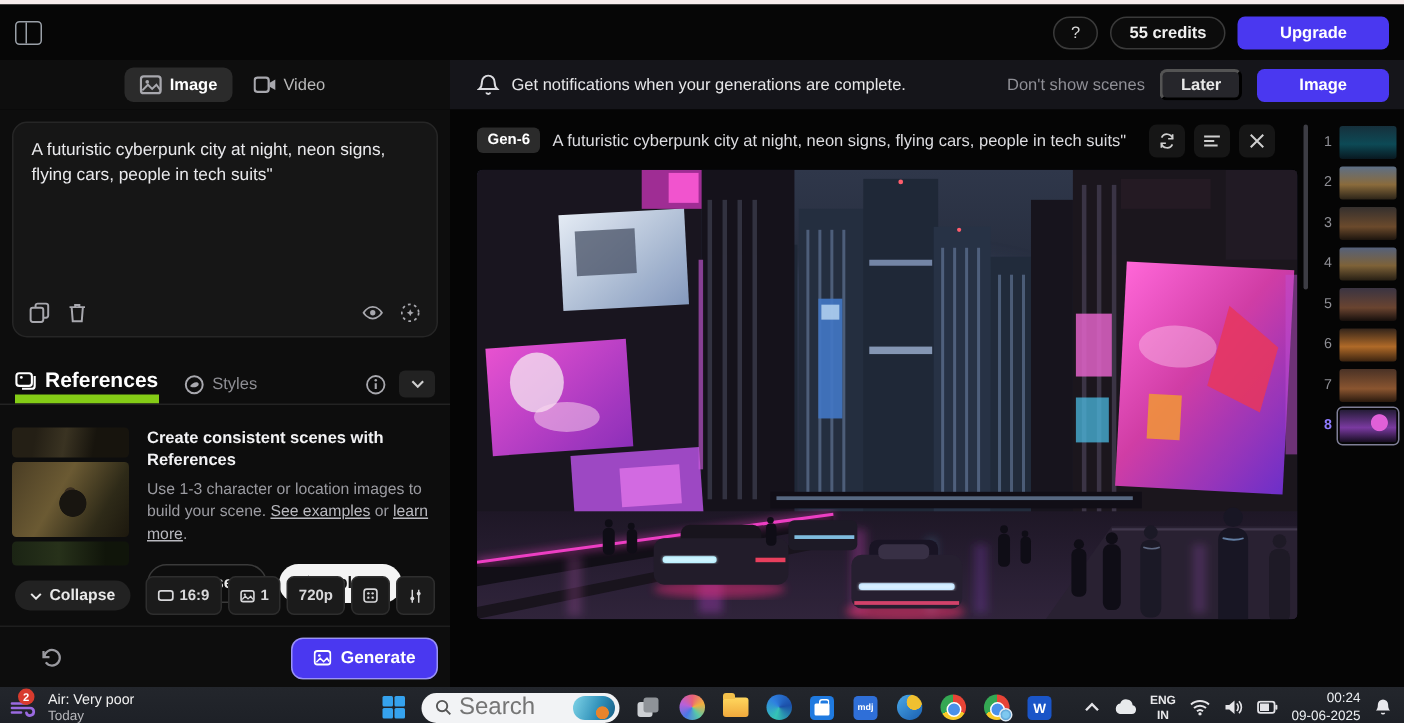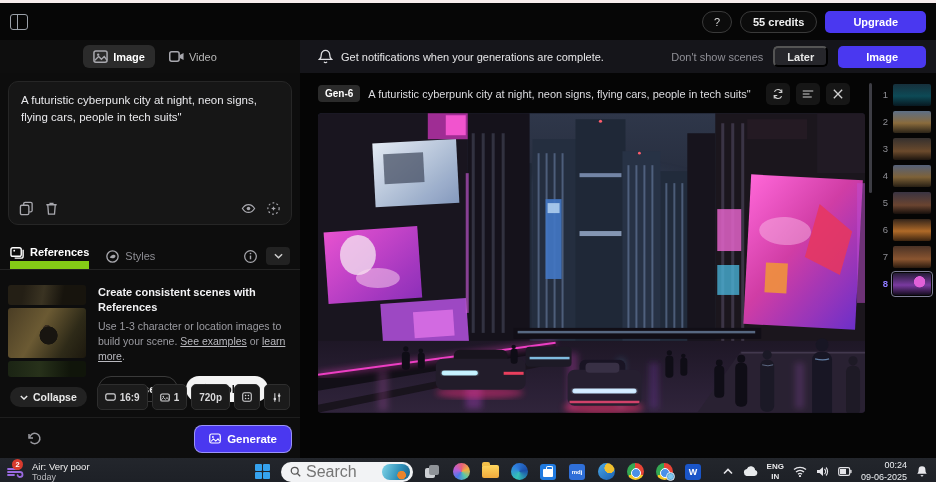--- a/index.html
+++ b/index.html
@@ -43,22 +43,22 @@
   
   .left-panel { position:absolute; left:0; top:70px; width:300px; height:385px; background:#0d0d0d; }
   .prompt-box { position:absolute; left:8px; top:8px; width:284px; height:144px; background:#161616;
     border:1px solid #262626; border-radius:10px; padding:10px 12px; }
   .prompt-text { color:#e9e9ec; font-size:11.5px; line-height:1.45; white-space:pre-wrap; }
   .prompt-icons-bl { position:absolute; left:10px; bottom:8px; display:flex; gap:10px; }
   .prompt-icons-br { position:absolute; right:10px; bottom:8px; display:flex; gap:10px; }
   .i16 { width:15px; height:15px; color:#a8a8ae; }
   .refs-head { position:absolute; left:0; top:170px; width:300px; height:26px; display:flex;
     align-items:center; padding:0 10px; gap:16px; }
-  .ref-tab { display:flex; align-items:center; gap:5px; font-size:11px; color:#fff; font-weight:bold;
-    height:26px; border-bottom:8px solid #84cc16; }
+  .ref-tab { display:flex; align-items:center; gap:5px; font-size:14px; color:#fff; font-weight:bold;
+    height:26px; border-bottom:6px solid #84cc16; }
   .ref-tab-inactive { display:flex; align-items:center; gap:5px; font-size:11px; color:#8e8e94; height:26px; }
   .refs-head-right { margin-left:auto; display:flex; align-items:center; gap:8px; }
   .chev-btn { width:24px; height:18px; background:#222; border-radius:4px; color:#cfcfcf;
     display:flex; align-items:center; justify-content:center; font-size:9px; }
   .refs-divider { position:absolute; left:0; top:196px; width:300px; height:1px; background:#232323; }
   .ref-content { position:absolute; left:8px; top:212px; width:284px; display:flex; gap:12px; }
   .ref-thumbstack { width:78px; display:flex; flex-direction:column; gap:3px; }
   .ref-thumbstack .rt { width:78px; border-radius:3px; }
   .rt1 { height:20px; background:linear-gradient(100deg,#241f15 20%,#3a3322 45%,#17140d 70%); }
   .rt2 { height:50px; background:

